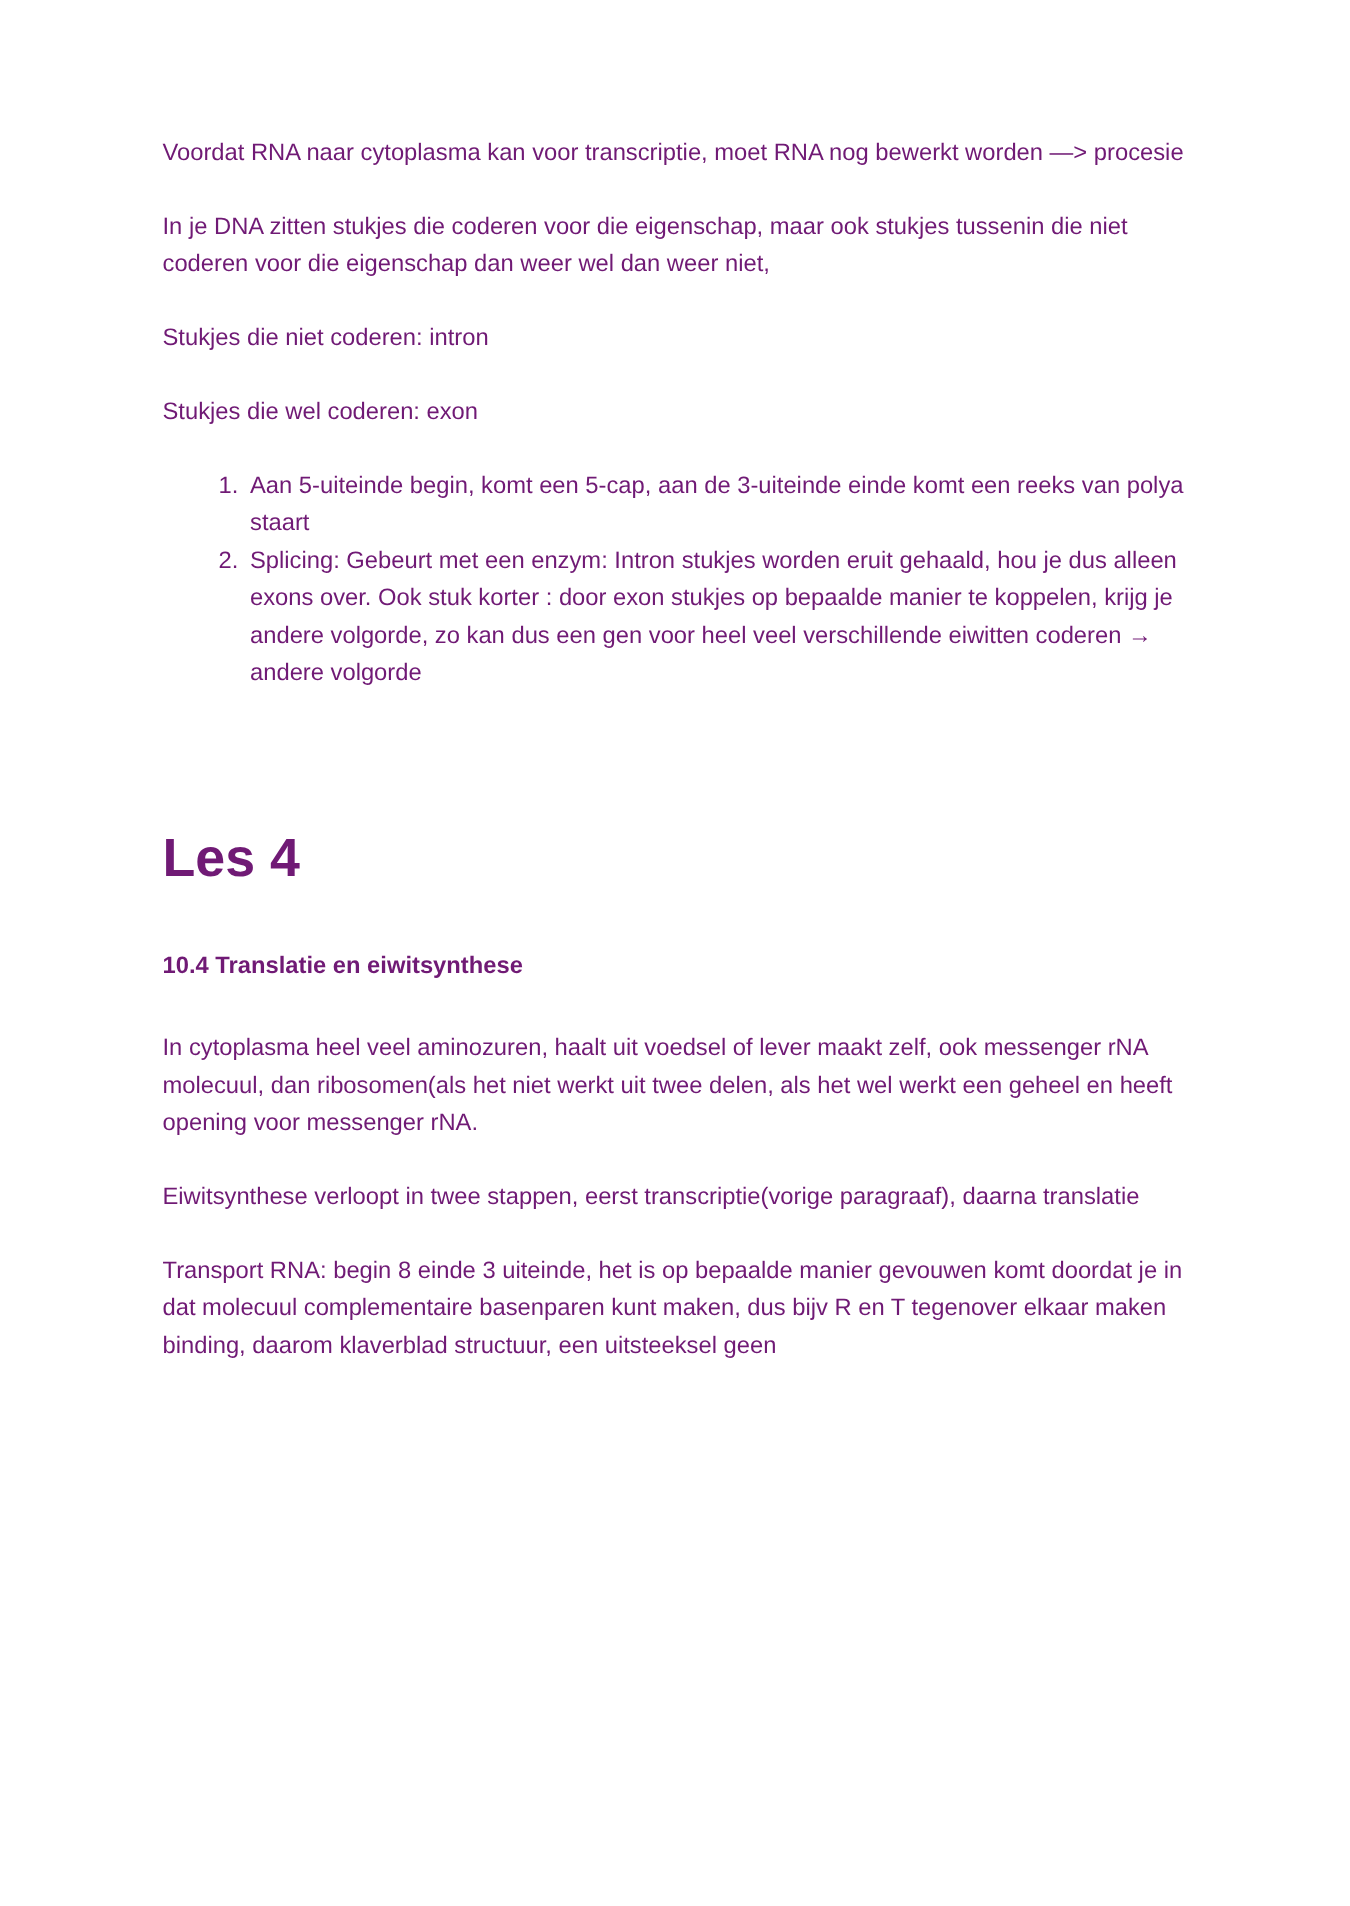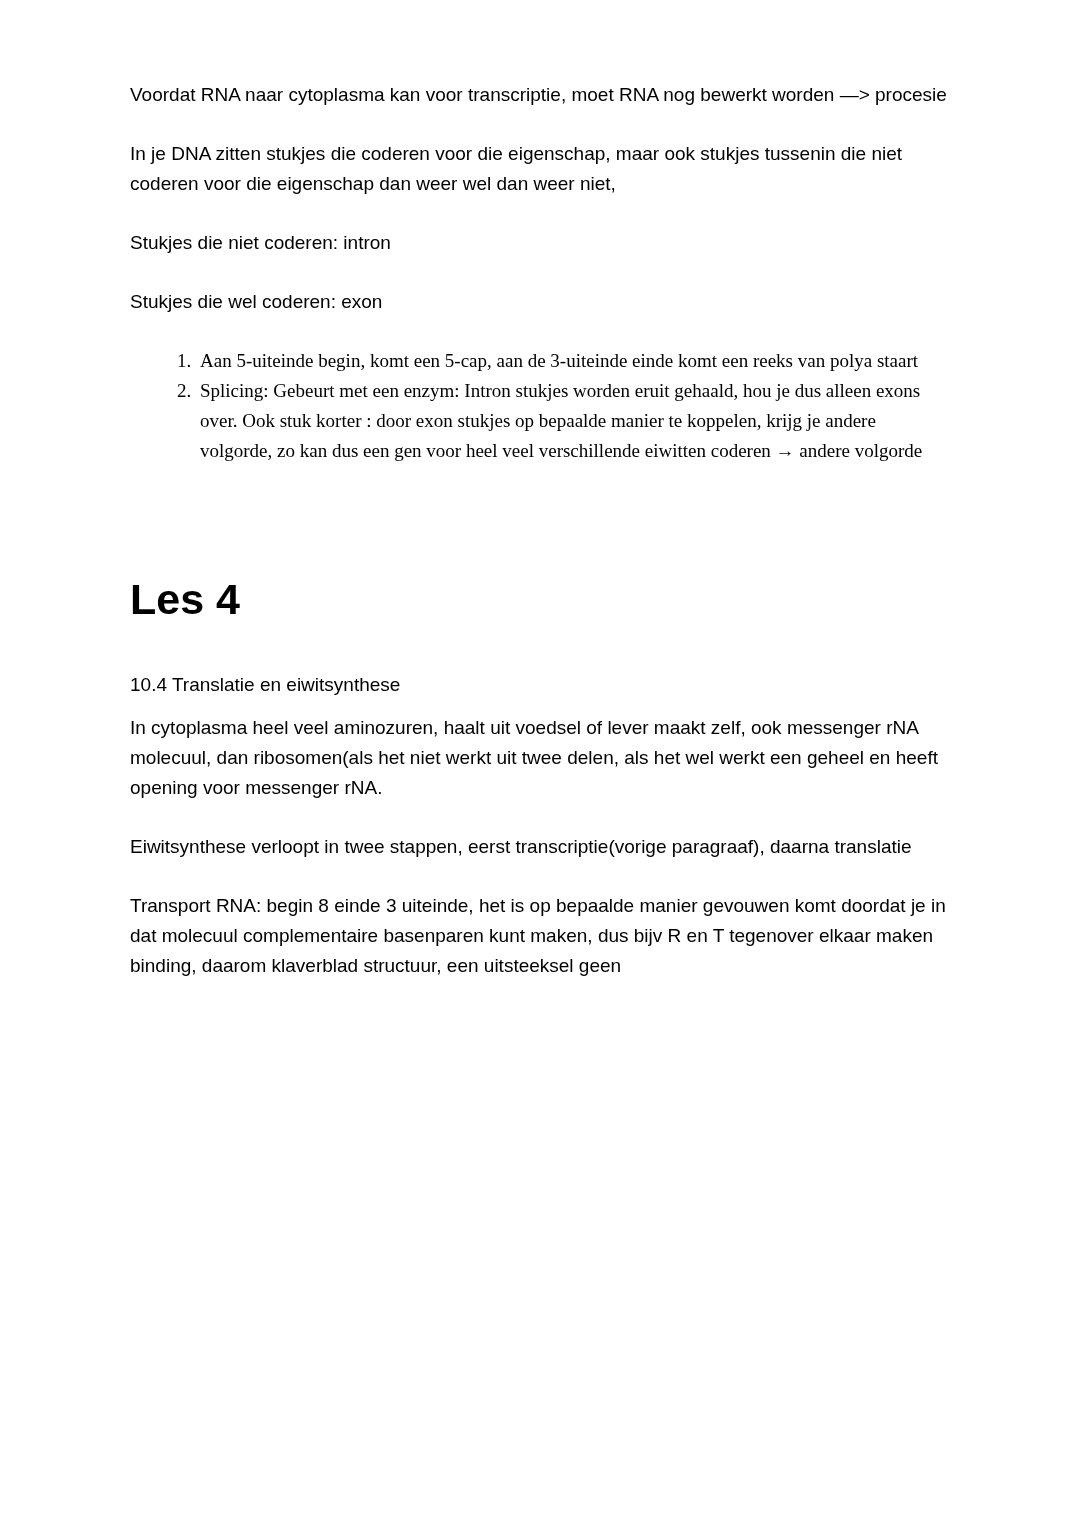--- a/index.html
+++ b/index.html
@@ -6,49 +6,48 @@
   html, body {
     margin: 0;
     padding: 0;
     background: #ffffff;
   }
   .page {
     width: 1080px;
     min-height: 1525px;
     margin: 0 auto;
     background: #ffffff;
-    color: #000000;
+    color: #701a75;
     font-family: "Liberation Sans", "DejaVu Sans", sans-serif;
     font-size: 19px;
     line-height: 1.58;
-    padding: 80px 130px 60px 130px;
+    padding: 108px 130px 60px 130px;
   }
   .para {
     margin: 0 0 29px 0;
   }
   ol.doc-list {
     margin: 0 0 29px 0;
     padding: 0 0 0 66px;
-    font-family: Liberation Serif, serif;
   }
   ol.doc-list li {
     margin: 0;
     padding-left: 4px;
   }
   h1.doc-title {
     font-family: "Liberation Sans", "DejaVu Sans", sans-serif;
     font-size: 43px;
     font-weight: 700;
     line-height: 1.2;
     margin: 108px 0 44px 0;
     letter-spacing: 0;
   }
   .subheading {
-    font-weight: 400;
-    margin: 0 0 13px 0;
+    font-weight: 700;
+    margin: 0 0 36px 0;
   }
 </style>
 </head>
 <body>
 
 <div class="page">
 
   <p class="para">Voordat RNA naar cytoplasma kan voor transcriptie, moet RNA nog bewerkt worden —&gt; procesie</p>
 
   <p class="para">In je DNA zitten stukjes die coderen voor die eigenschap, maar ook stukjes tussenin die niet coderen voor die eigenschap dan weer wel dan weer niet,</p>

